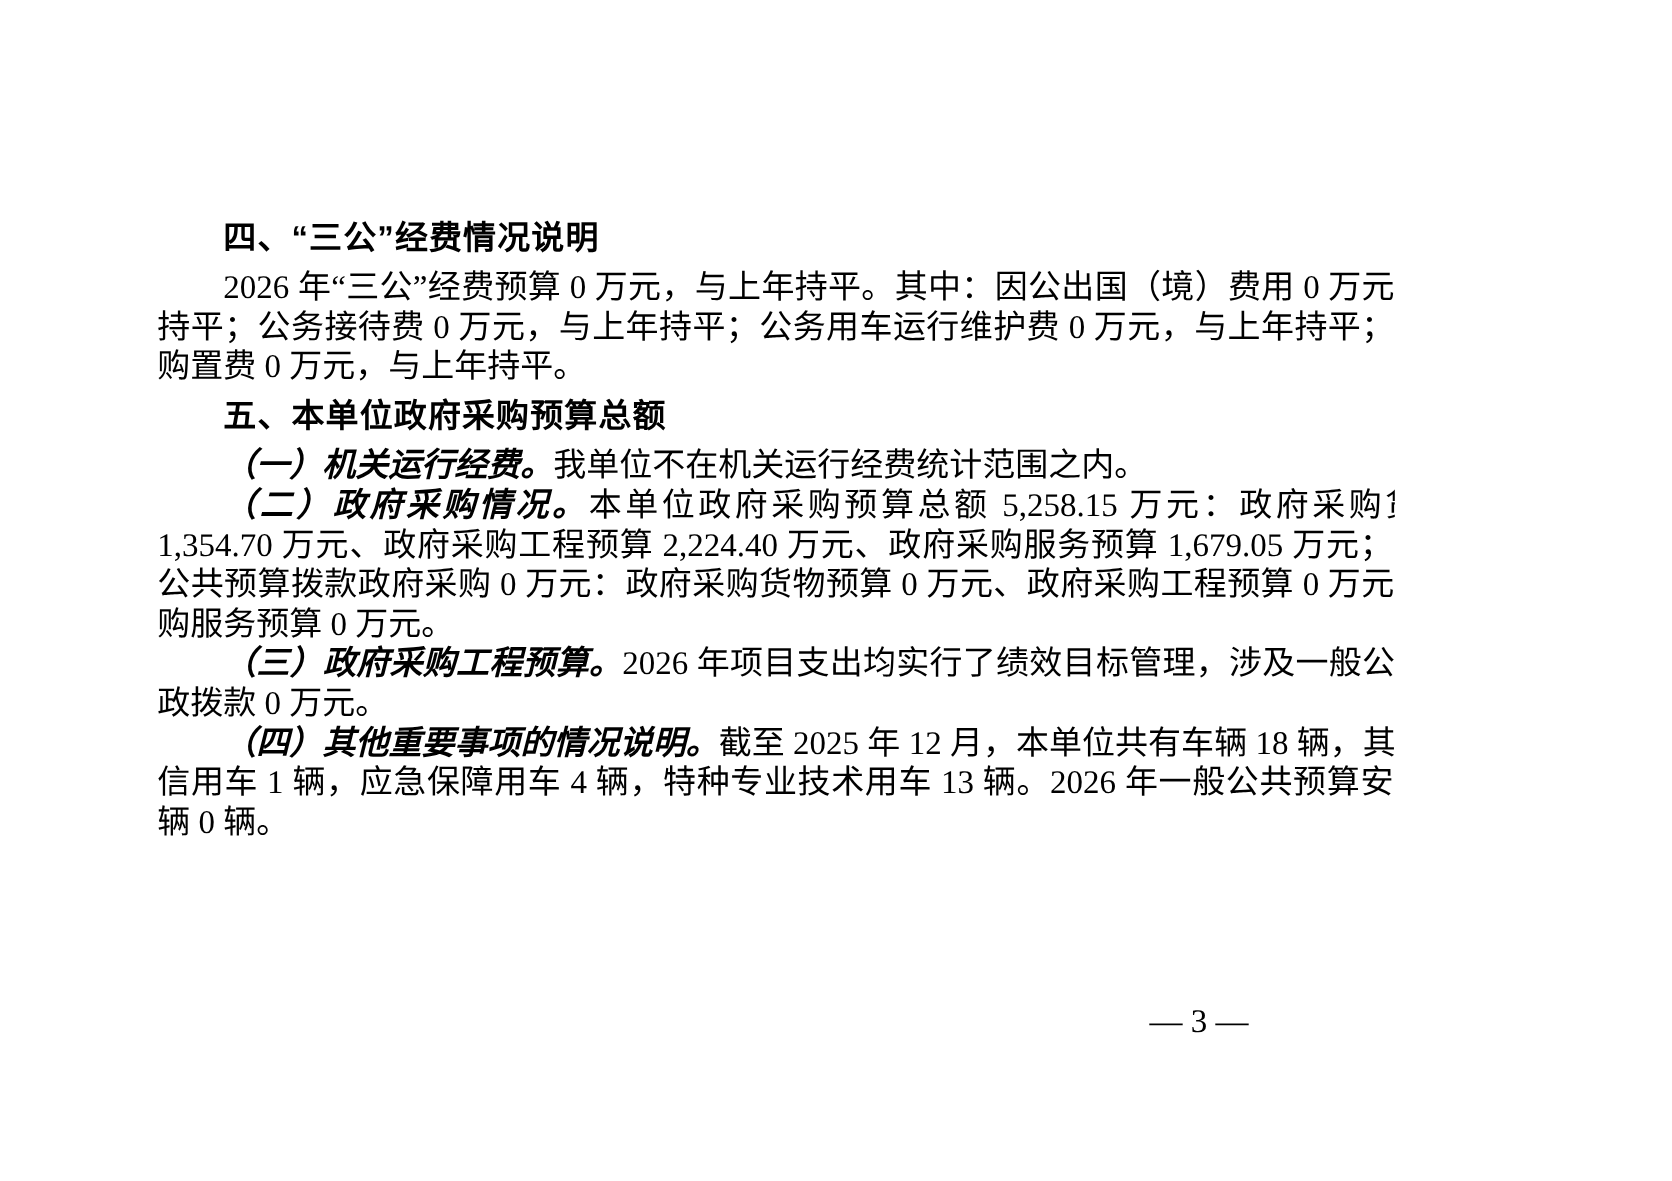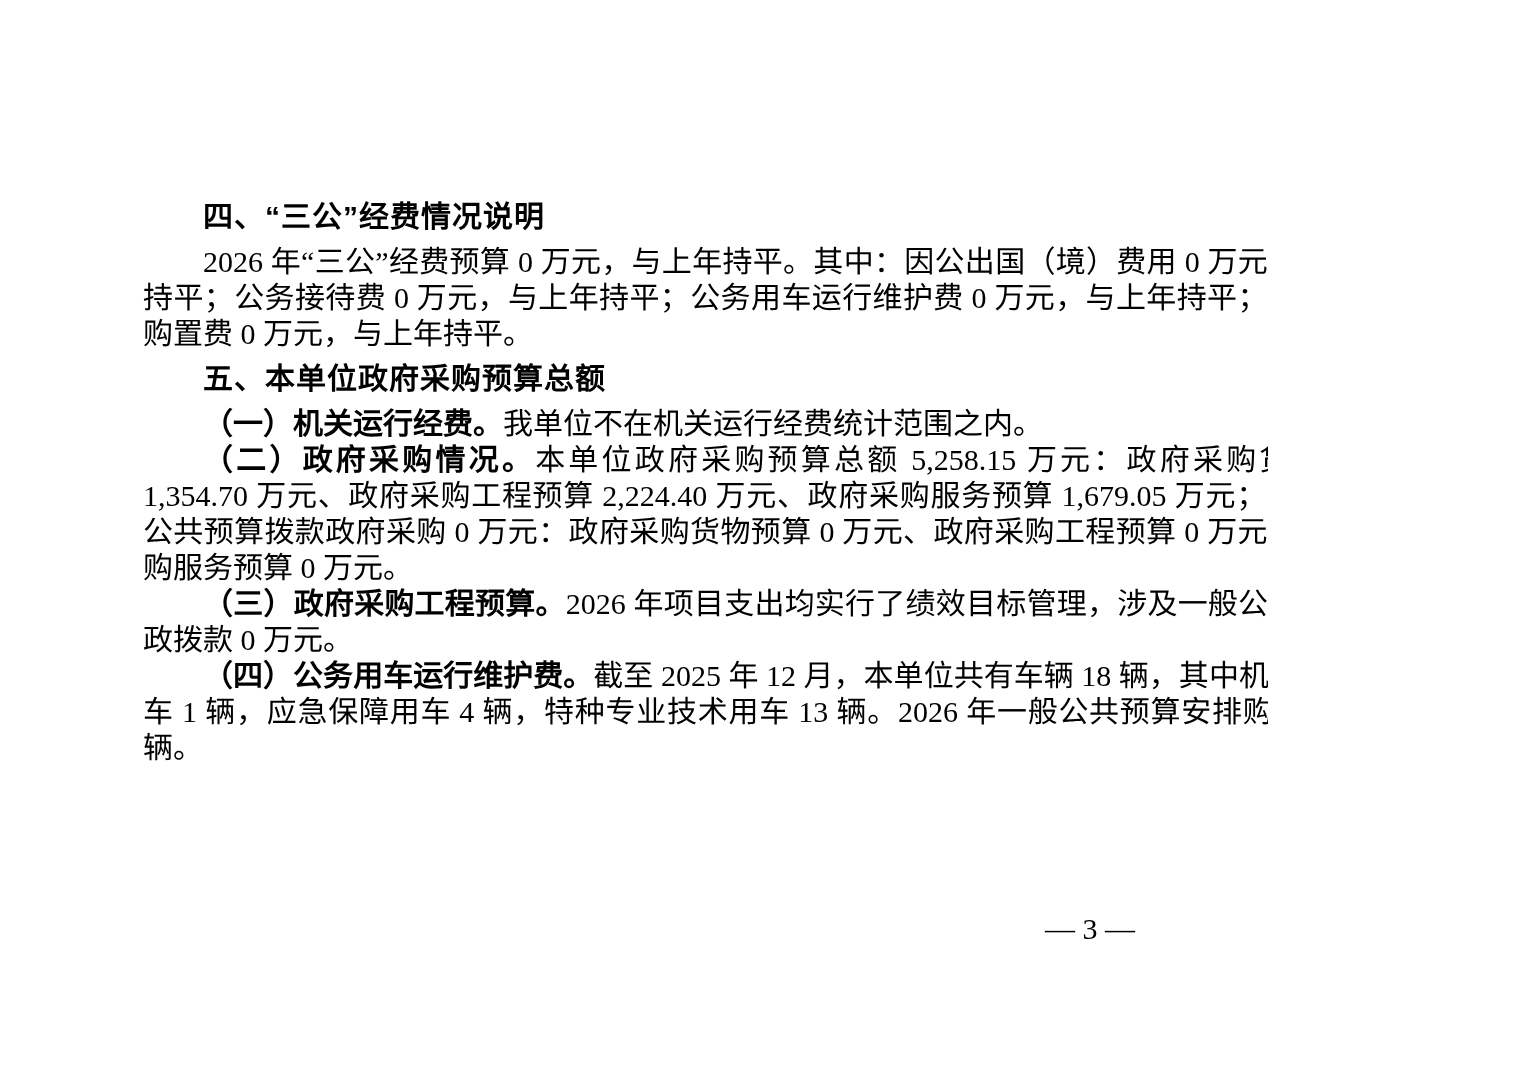--- a/index.html
+++ b/index.html
@@ -34,20 +34,21 @@
   .doc-para {
     margin: 0;
     font-size: 30px;
     line-height: 36px;
     text-align: justify;
     text-justify: inter-ideograph;
     text-indent: 2em;
   }
   .lead {
     font-weight: bold;
+    font-style: italic;
   }
   .page-number {
     position: absolute;
     right: 133px;
     top: 902px;
     font-size: 30px;
     line-height: 54px;
     font-family: "Liberation Serif", "DejaVu Serif", serif;
   }
 </style>
@@ -62,18 +63,18 @@
     <p class="doc-para">2026 年“三公”经费预算 0 万元，与上年持平。其中：因公出国（境）费用 0 万元，与上年持平；公务接待费 0 万元，与上年持平；公务用车运行维护费 0 万元，与上年持平；公务用车购置费 0 万元，与上年持平。</p>
 
     <h2 class="doc-heading">五、本单位政府采购预算总额</h2>
 
     <p class="doc-para"><span class="lead">（一）机关运行经费。</span><span>我单位不在机关运行经费统计范围之内。</span></p>
 
     <p class="doc-para"><span class="lead">（二）政府采购情况。</span><span>本单位政府采购预算总额 5,258.15 万元：政府采购货物预算 1,354.70 万元、政府采购工程预算 2,224.40 万元、政府采购服务预算 1,679.05 万元；其中一般公共预算拨款政府采购 0 万元：政府采购货物预算 0 万元、政府采购工程预算 0 万元、政府采购服务预算 0 万元。</span></p>
 
     <p class="doc-para"><span class="lead">（三）政府采购工程预算。</span><span>2026 年项目支出均实行了绩效目标管理，涉及一般公共预算财政拨款 0 万元。</span></p>
 
-    <p class="doc-para"><span class="lead">（四）公务用车运行维护费。</span><span>截至 2025 年 12 月，本单位共有车辆 18 辆，其中机要通信用车 1 辆，应急保障用车 4 辆，特种专业技术用车 13 辆。2026 年一般公共预算安排购置车辆 0 辆。</span></p>
+    <p class="doc-para"><span class="lead">（四）其他重要事项的情况说明。</span><span>截至 2025 年 12 月，本单位共有车辆 18 辆，其中机要通信用车 1 辆，应急保障用车 4 辆，特种专业技术用车 13 辆。2026 年一般公共预算安排购置车辆 0 辆。</span></p>
 
   </div>
 
   <div class="page-number">— 3 —</div>
 </div>
 
 </body></html>

